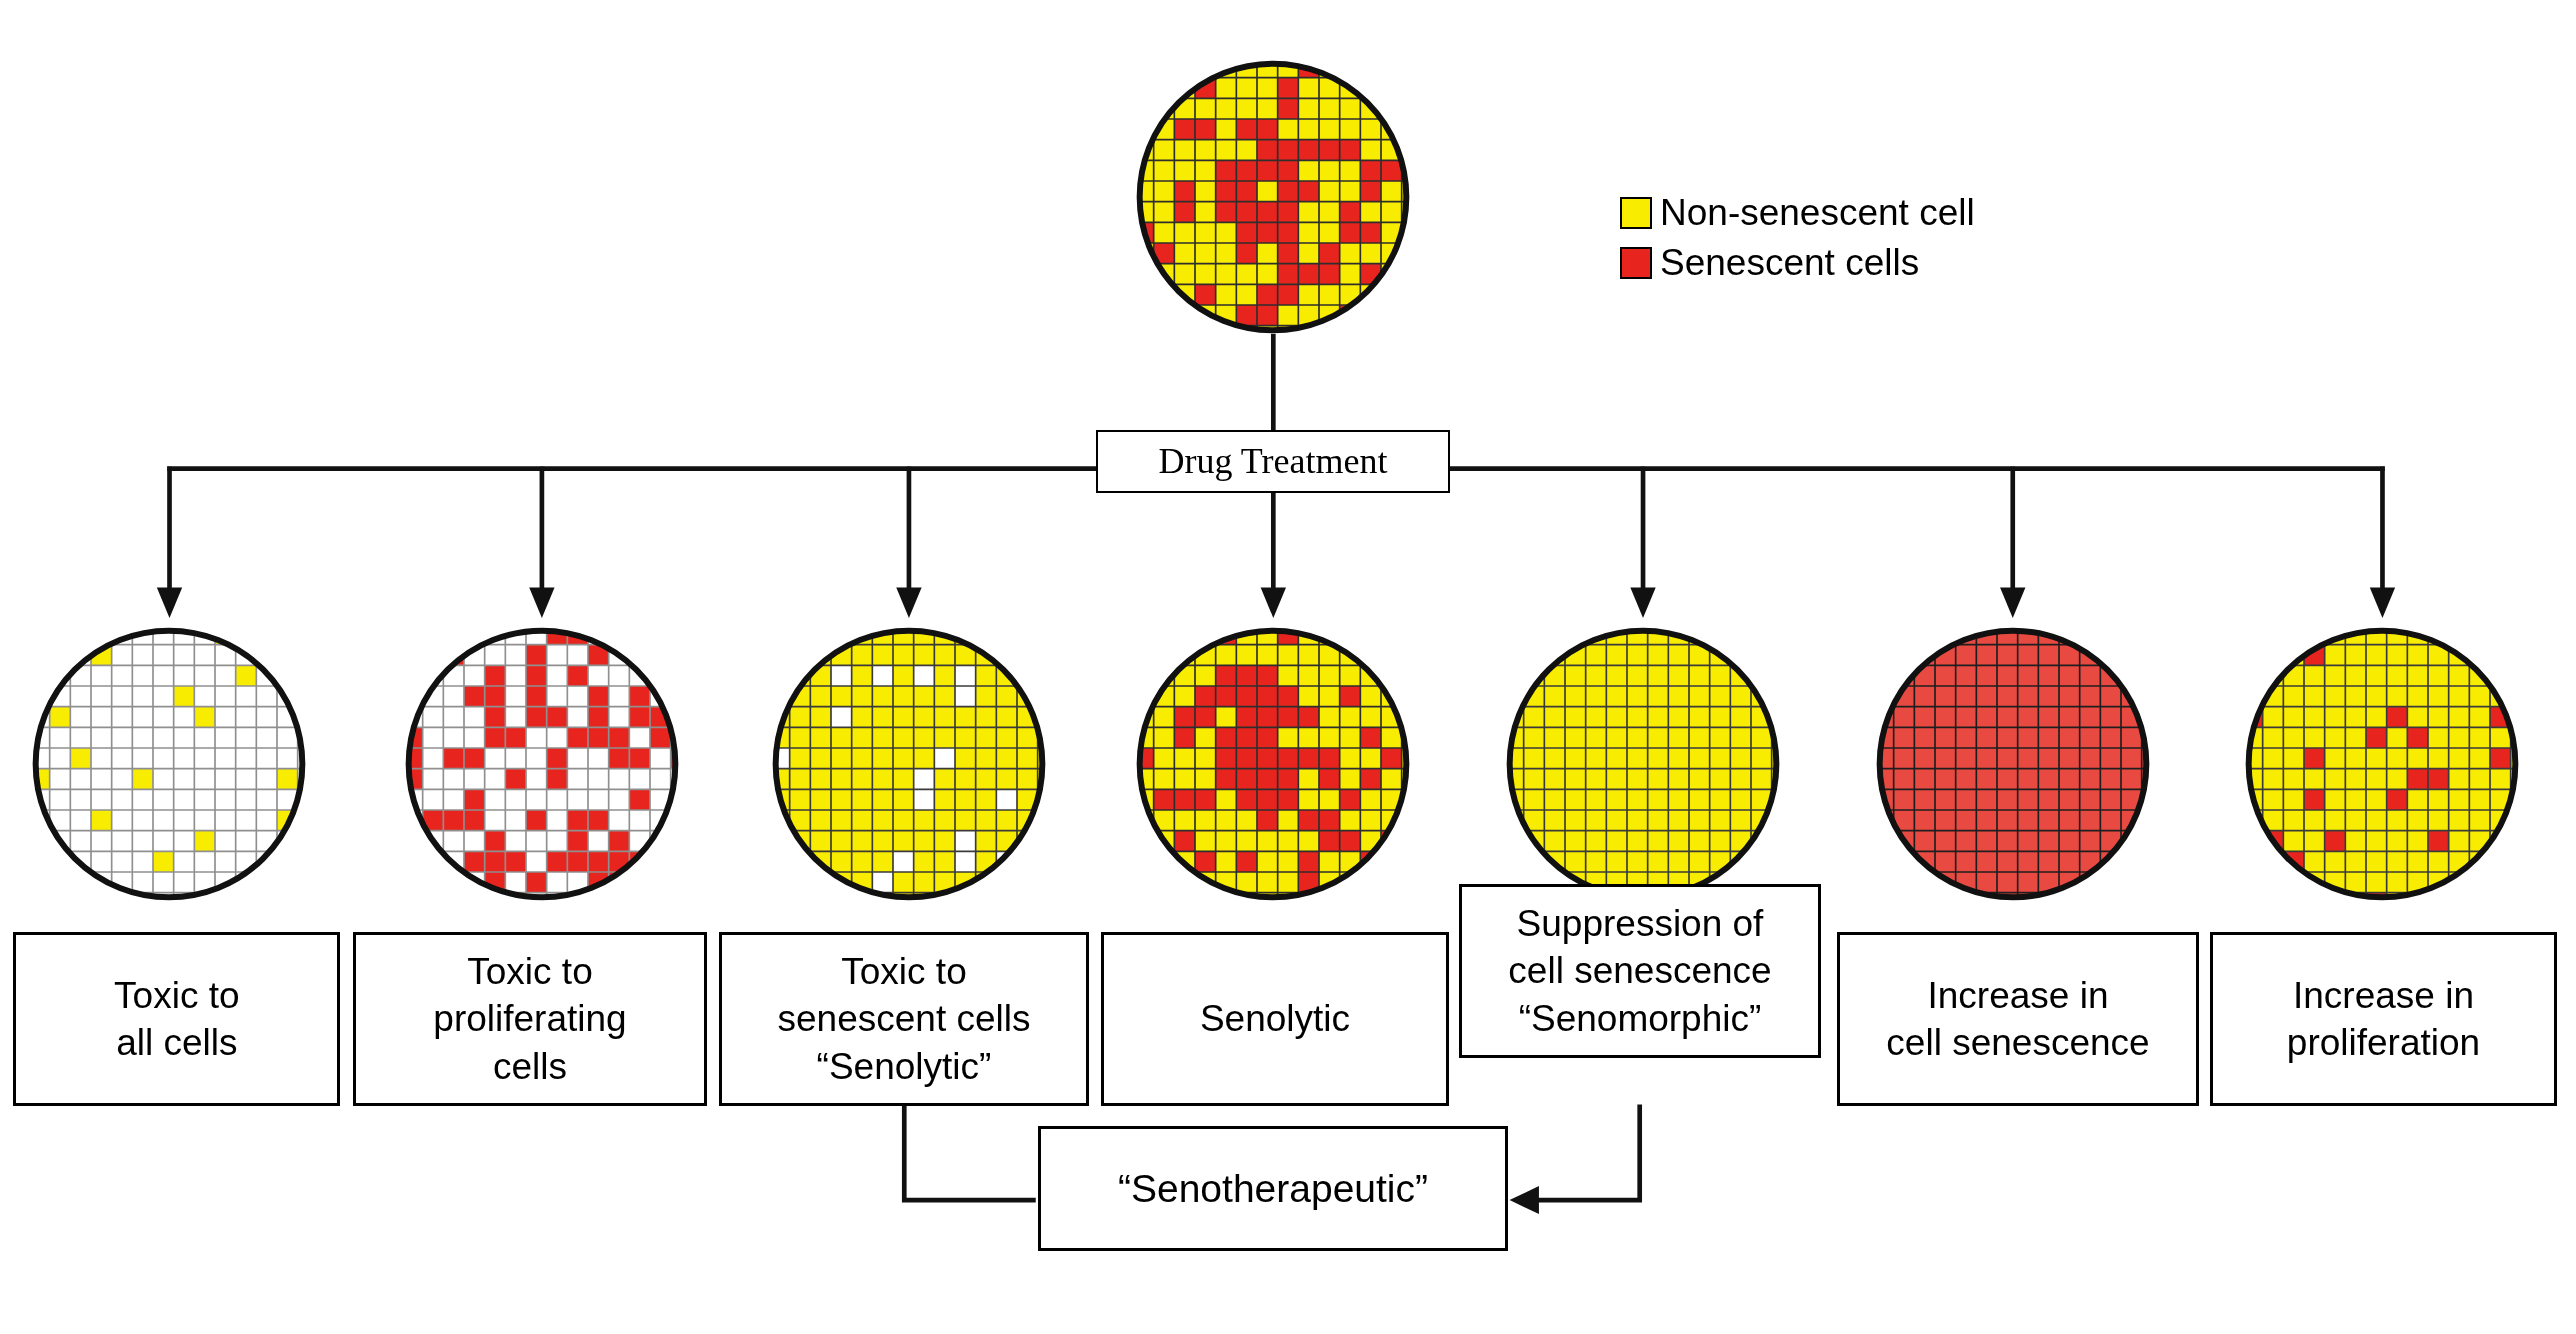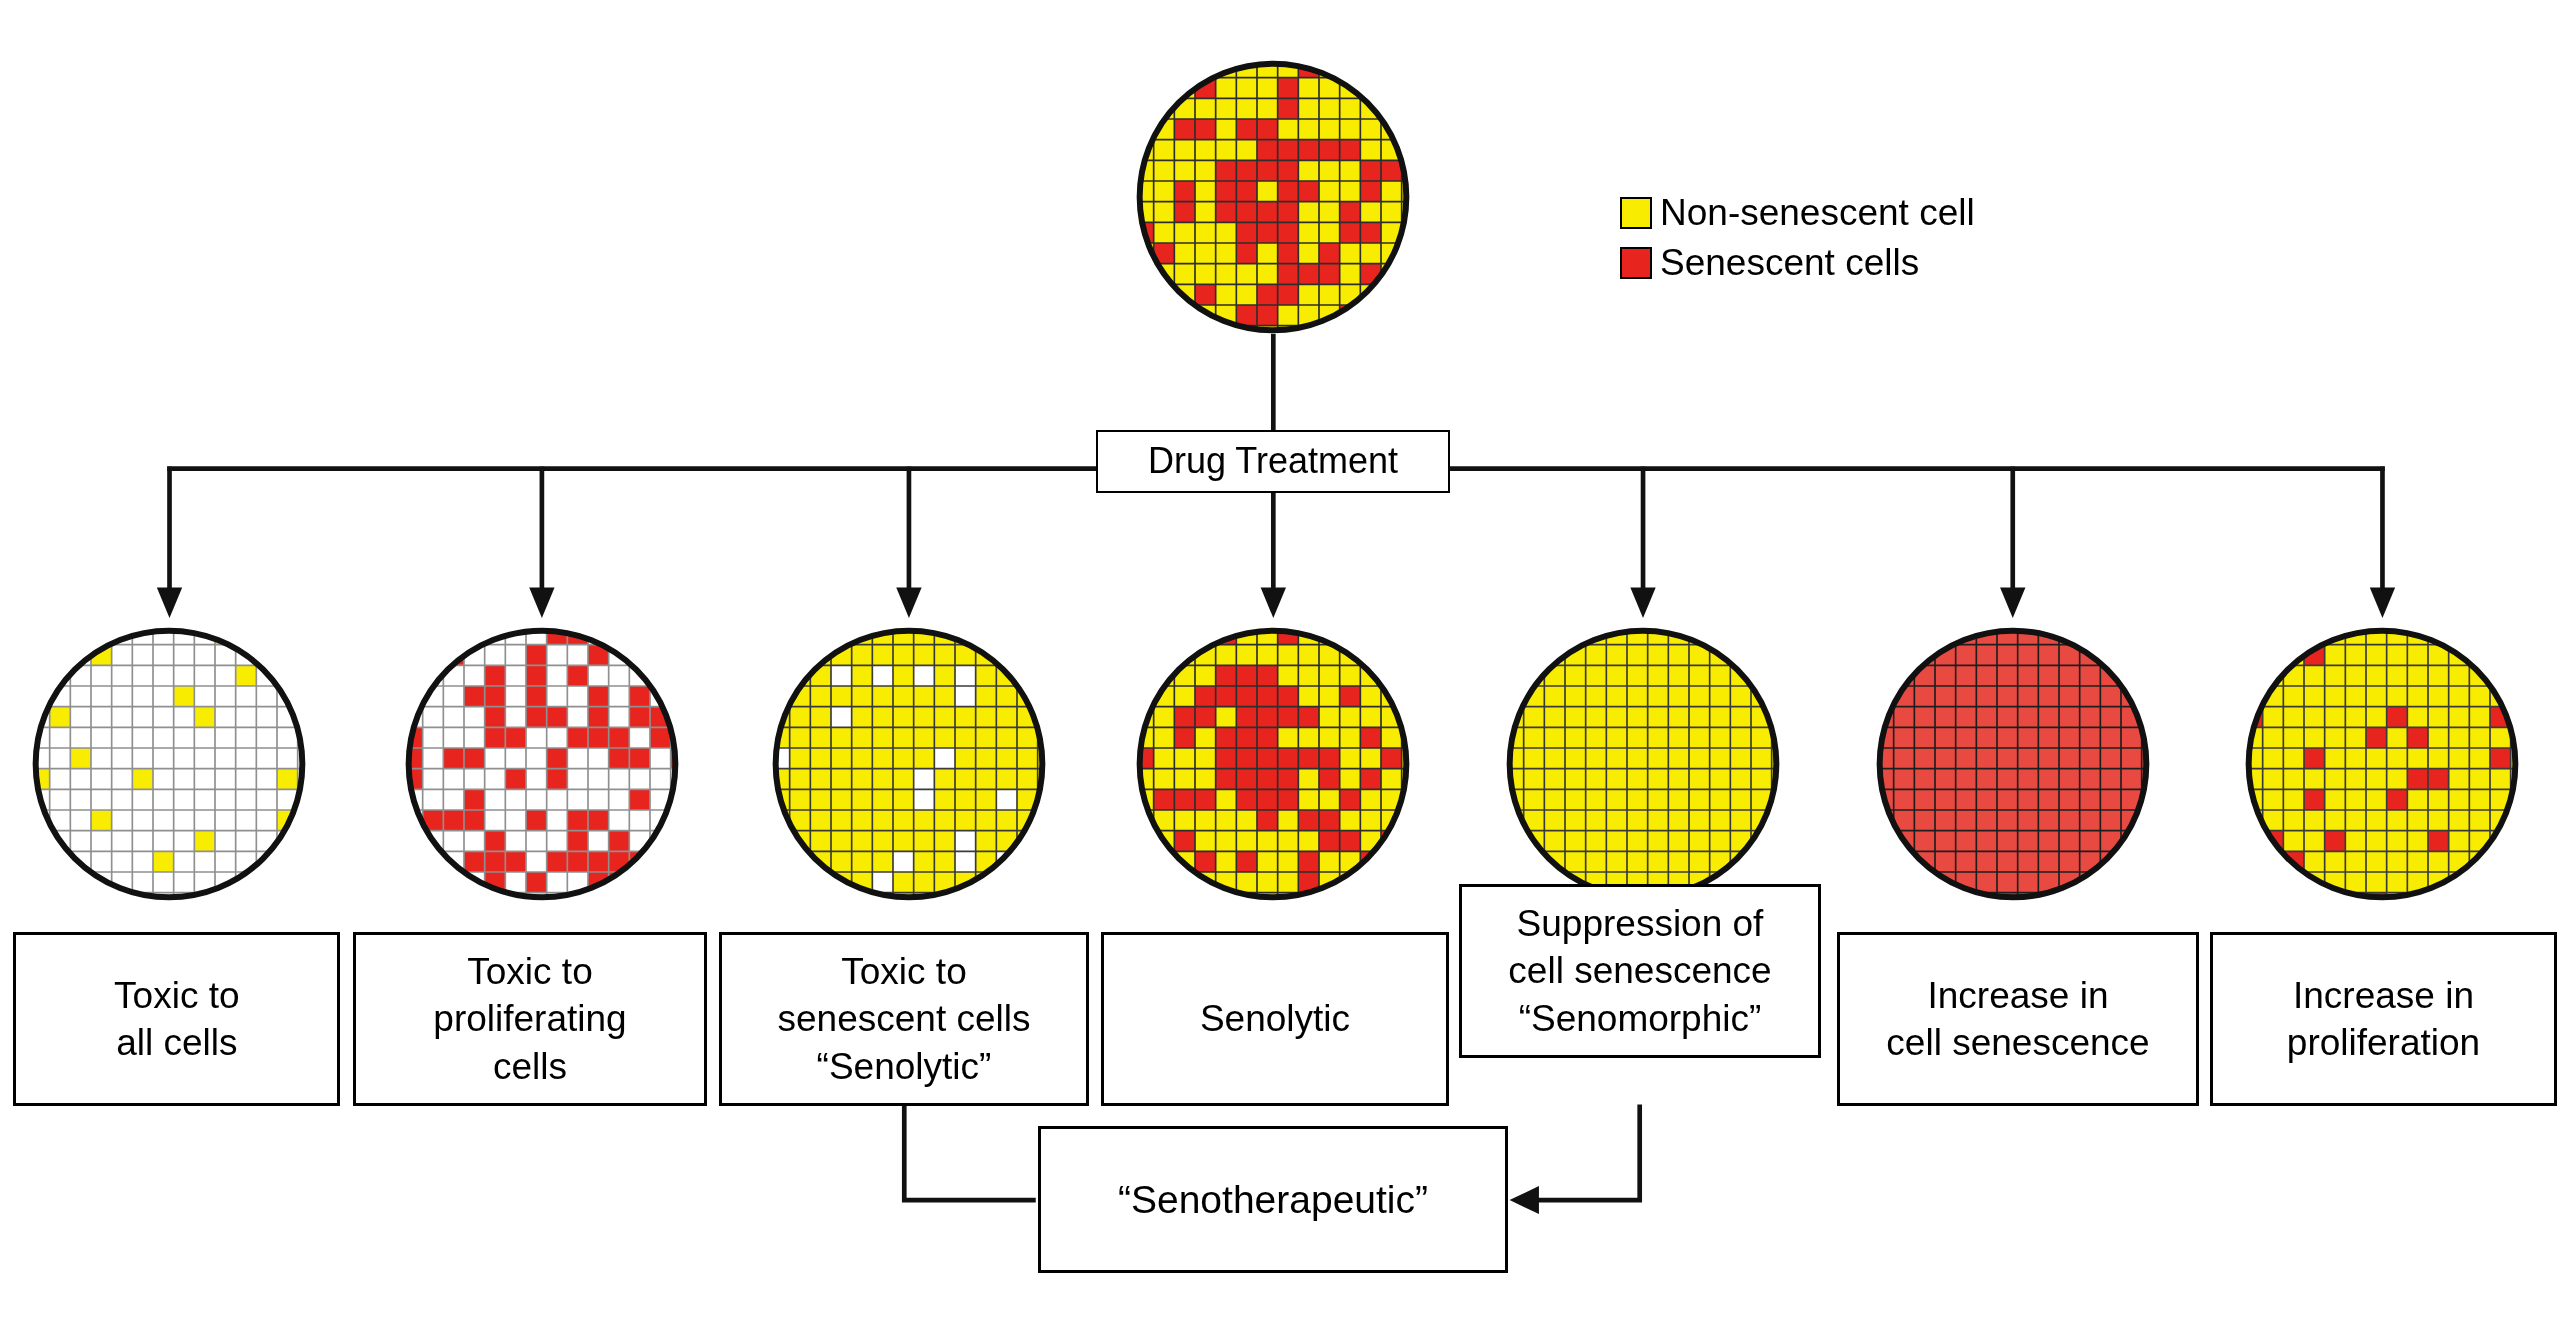--- a/index.html
+++ b/index.html
@@ -16,21 +16,21 @@
   .dish svg { display: block; width: 280px; height: 280px; }
   .box {
     position: absolute;
     background: #fff;
     border: 3.3px solid #000;
     display: flex; align-items: center; justify-content: center;
     text-align: center;
     font-size: 37px; line-height: 1.28;
     white-space: pre-line;
   }
-  .drug-box { font-size: 36px; border-width: 2.7px; }
+  .drug-box { font-size: 36px; border-width: 2.7px; font-family: Liberation Serif, serif; }
   .seno-box { font-size: 39px; }
   .legend { position: absolute; left: 1620px; top: 192px; display: flex; flex-direction: column; gap: 8px; }
   .legend-row { display: flex; align-items: center; gap: 8px; }
   .swatch { width: 32px; height: 32px; border: 2px solid #000; display: inline-block; }
   .legend-label { font-size: 37px; }
 </style>
 </head>
 <body>
 
 <div class="canvas">
@@ -1994,16 +1994,16 @@
 “Senolytic”</div>
   <div class="box" style="left:1101px; top:932px; width:348px; height:174px">Senolytic</div>
   <div class="box" style="left:1459px; top:884px; width:362px; height:174px">Suppression of
 cell senescence
 “Senomorphic”</div>
   <div class="box" style="left:1837px; top:932px; width:362px; height:174px">Increase in
 cell senescence</div>
   <div class="box" style="left:2210px; top:932px; width:347px; height:174px">Increase in
 proliferation</div>
 
-  <div class="box seno-box" style="left:1038px; top:1126px; width:470px; height:147px">“Senotherapeutic”</div>
+  <div class="box seno-box" style="left:1038px; top:1126px; width:470px; height:125px">“Senotherapeutic”</div>
 
 </div>
 
 
 </body></html>

